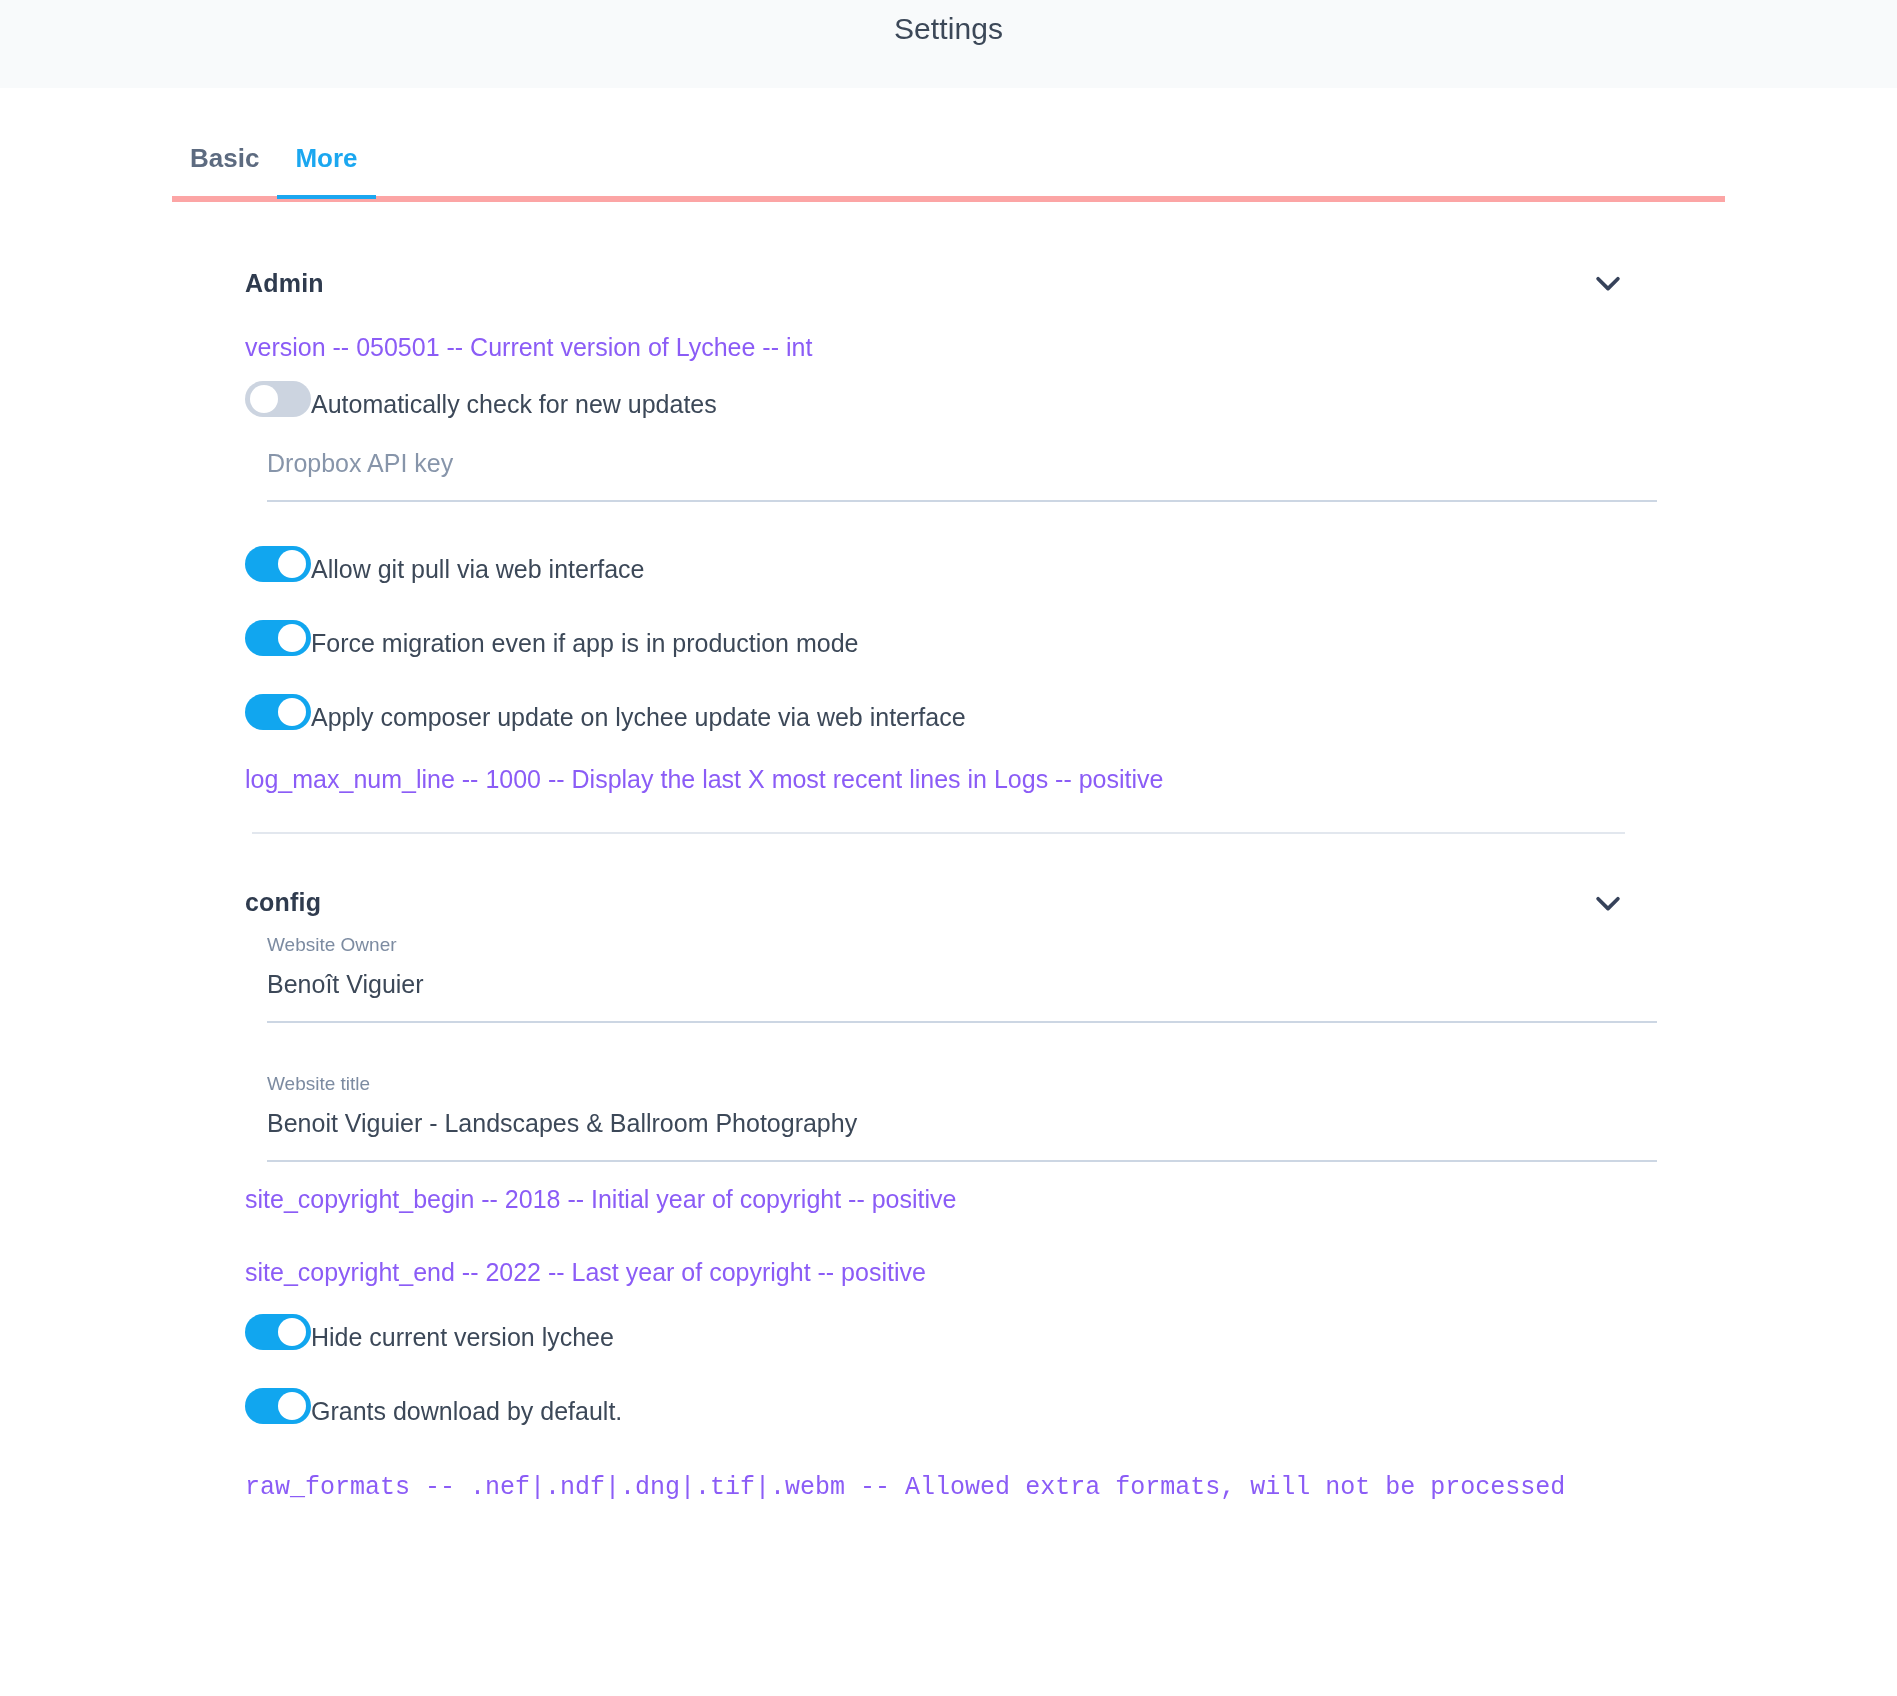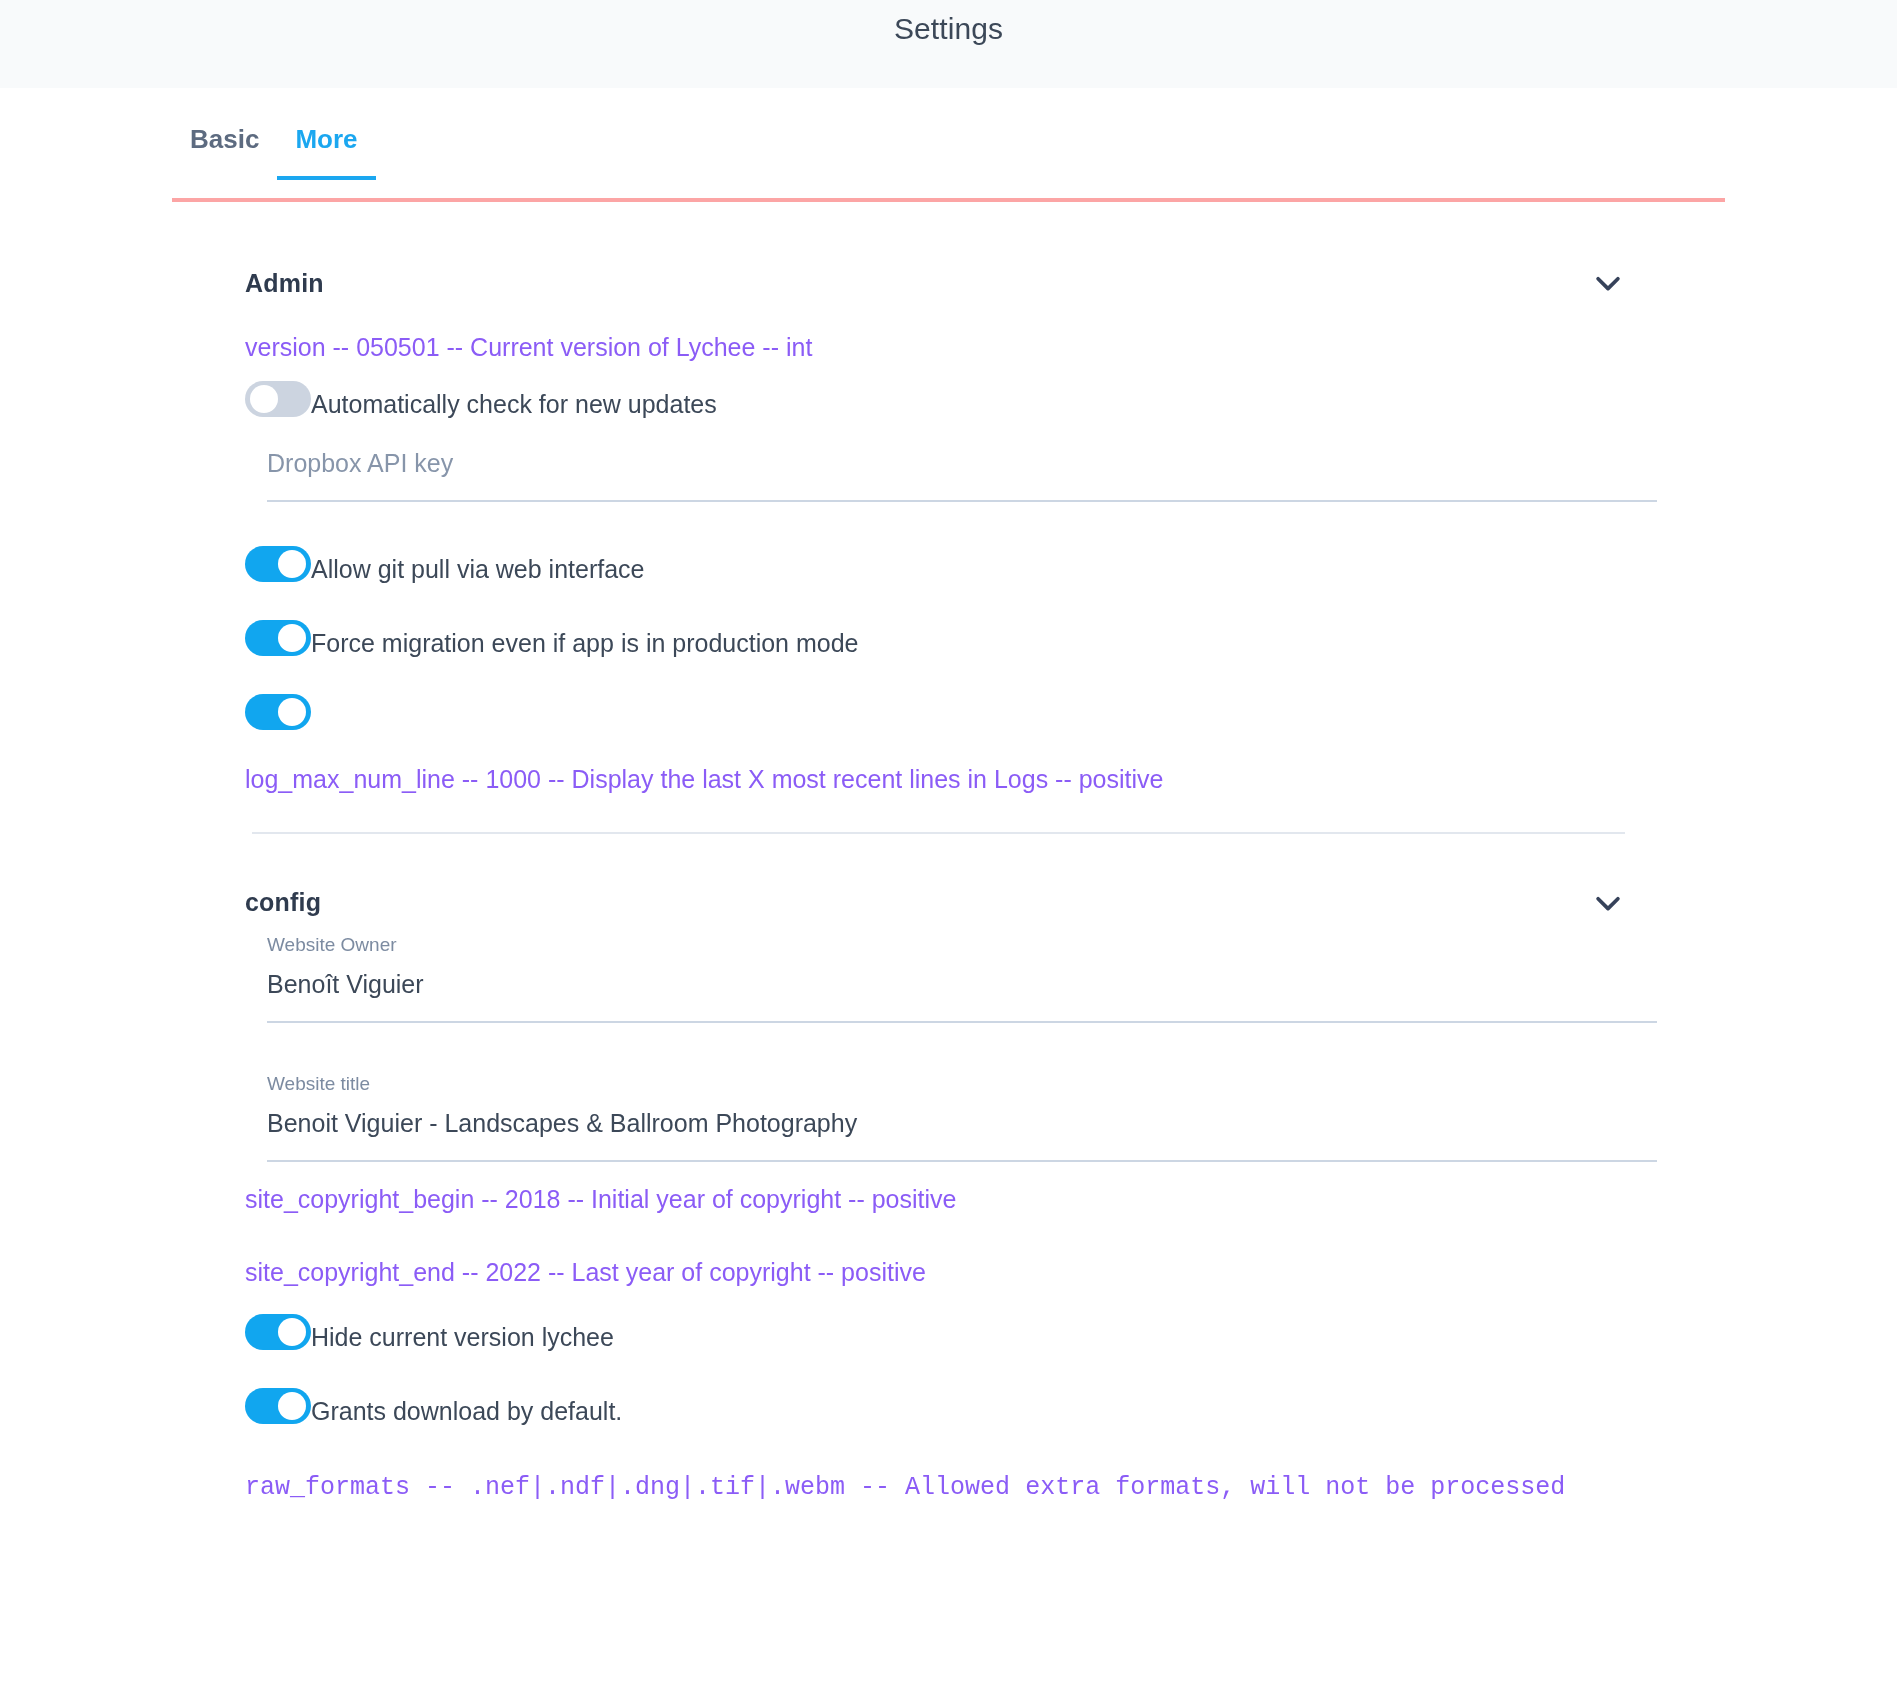--- a/index.html
+++ b/index.html
@@ -30,23 +30,23 @@
 
   
   .tabs-wrap {
     padding-top: 36px;
     background: #ffffff;
   }
   .tabs {
     position: relative;
     margin: 0 172px 0 172px;
     display: flex;
-    align-items: flex-start;
+    align-items: flex-end;
     height: 78px;
-    border-bottom: 4px solid #fca5a5;
+    border-bottom: 6px solid #fca5a5;
   }
   .tab {
     font-size: 26px;
     font-weight: bold;
     padding: 0 18px 22px 18px;
     cursor: pointer;
     position: relative;
     background: none;
     border: none;
     font-family: "Liberation Sans", sans-serif;
@@ -225,20 +225,21 @@
         </div>
       <span class="toggle-label">Force migration even if app is in production mode</span>
     </div>
 
     <div class="gap-sm"></div>
 
     <div class="toggle-row">
       <div class="switch on">
           <span class="knob"></span>
         </div>
+      <span class="toggle-label">Apply composer update on lychee update via web interface</span>
     </div>
 
     <div class="text-row">log_max_num_line -- 1000 -- Display the last X most recent lines in Logs -- positive</div>
   </div>
 
   <div class="section-divider"></div>
 
   <div class="section">
     <div class="section-header">
       <div class="section-title">config</div>

